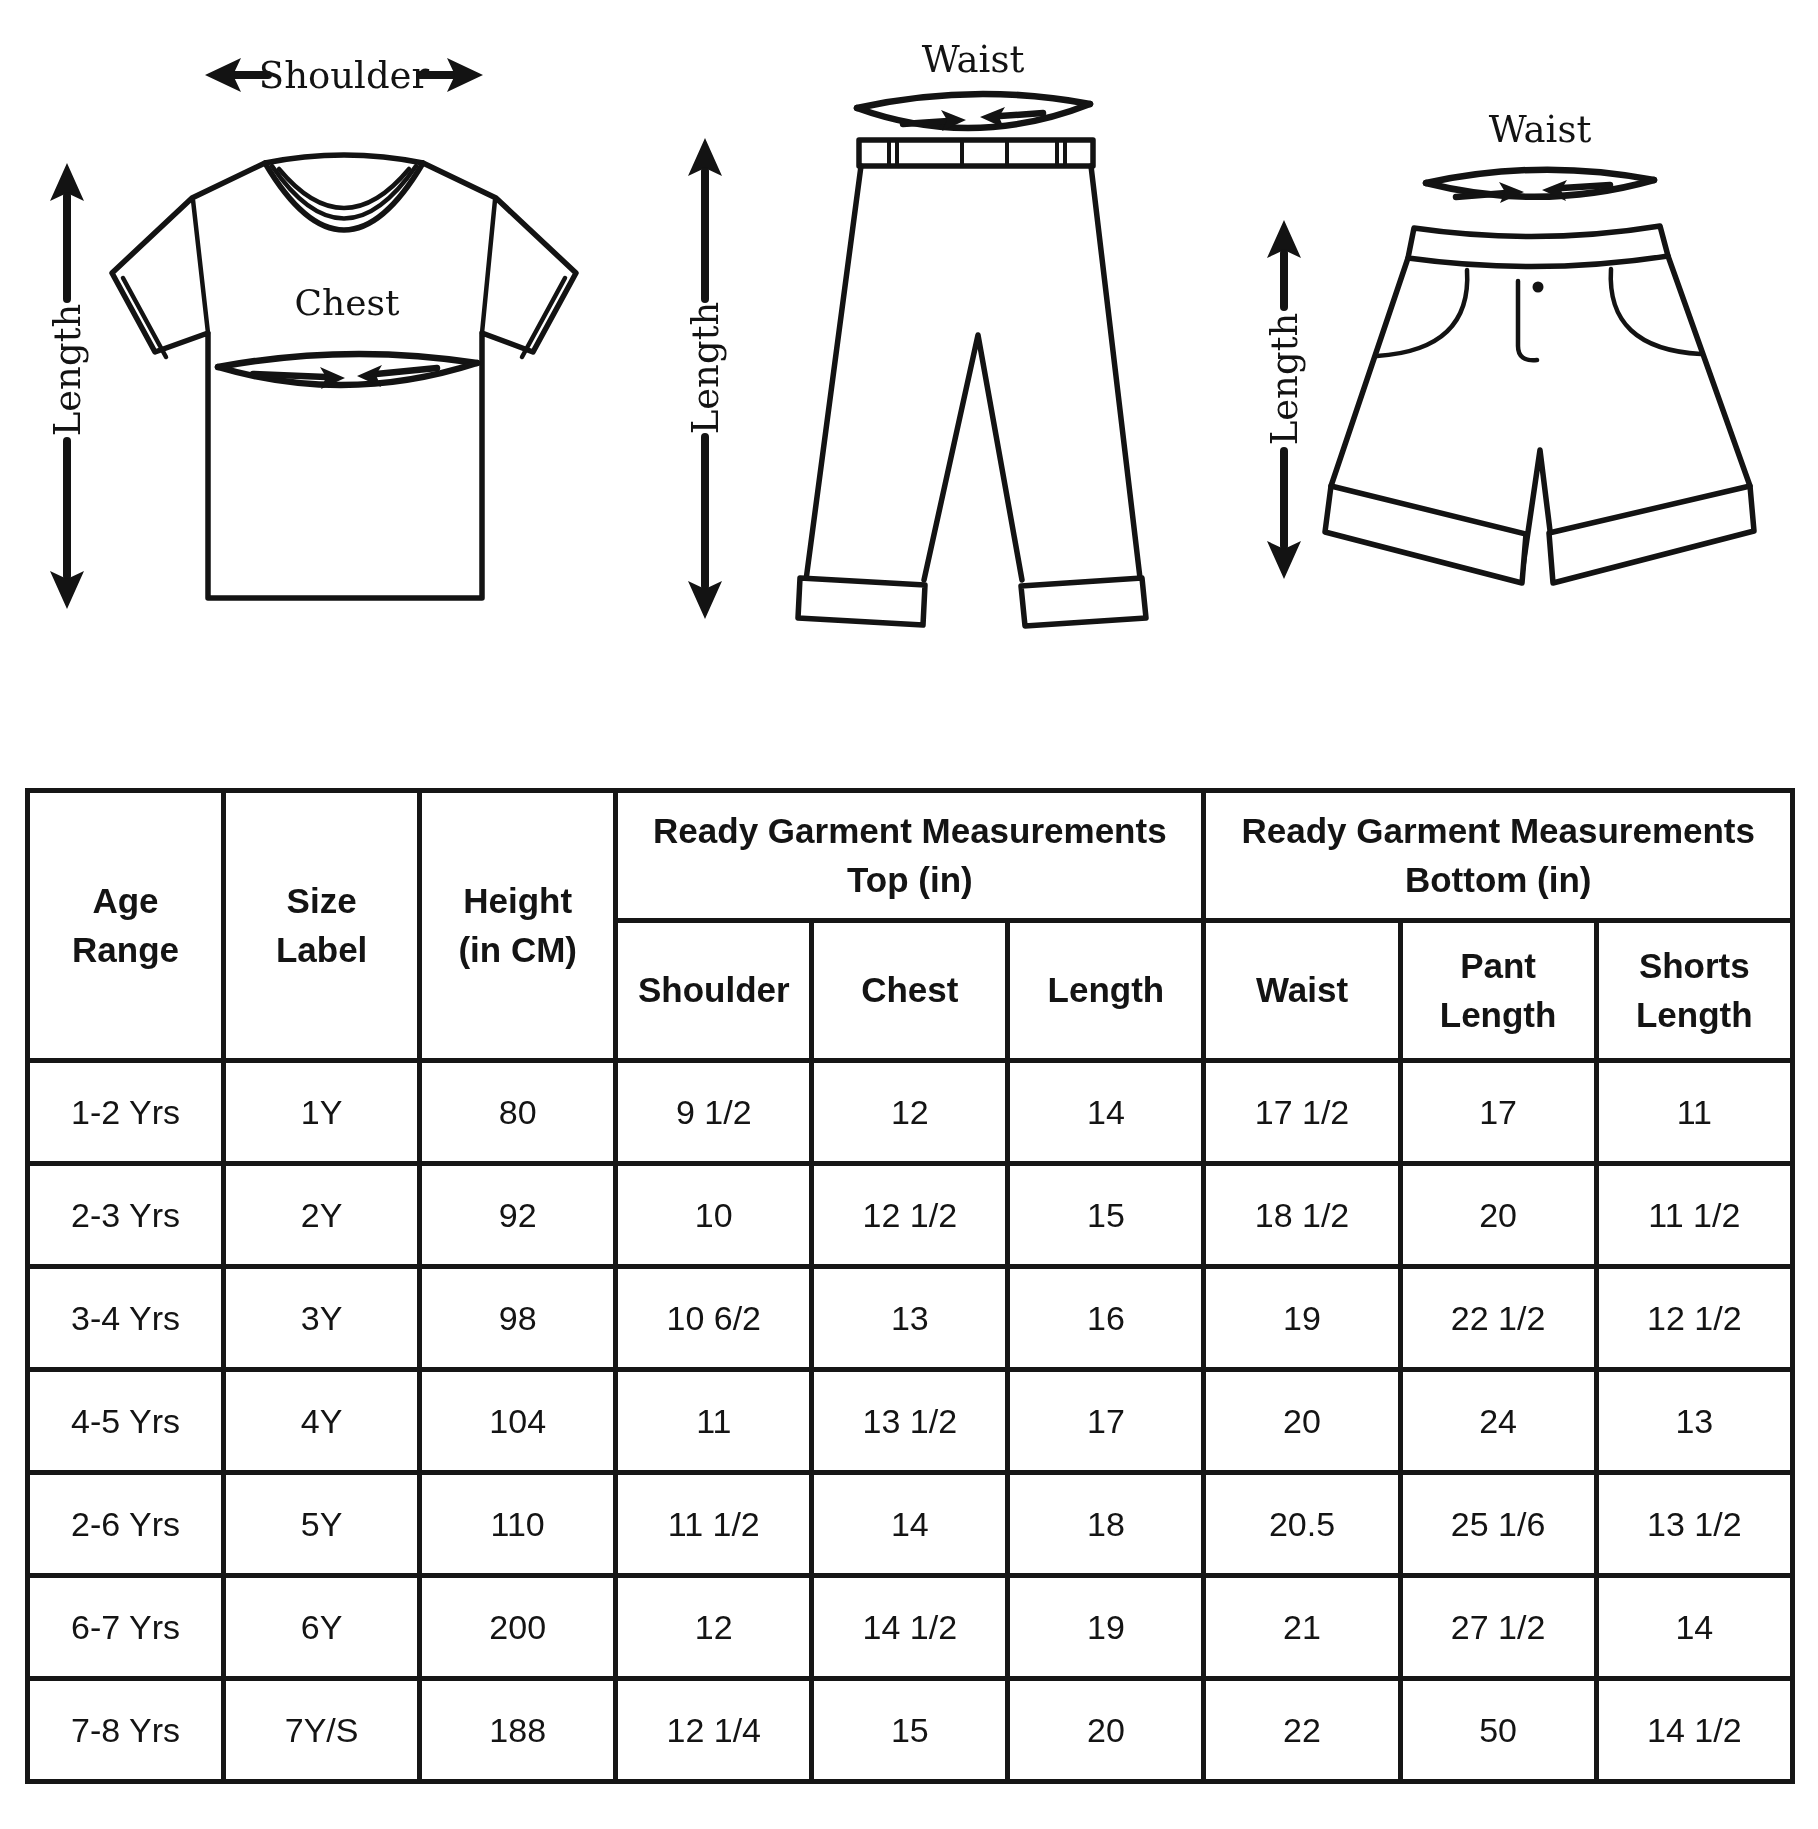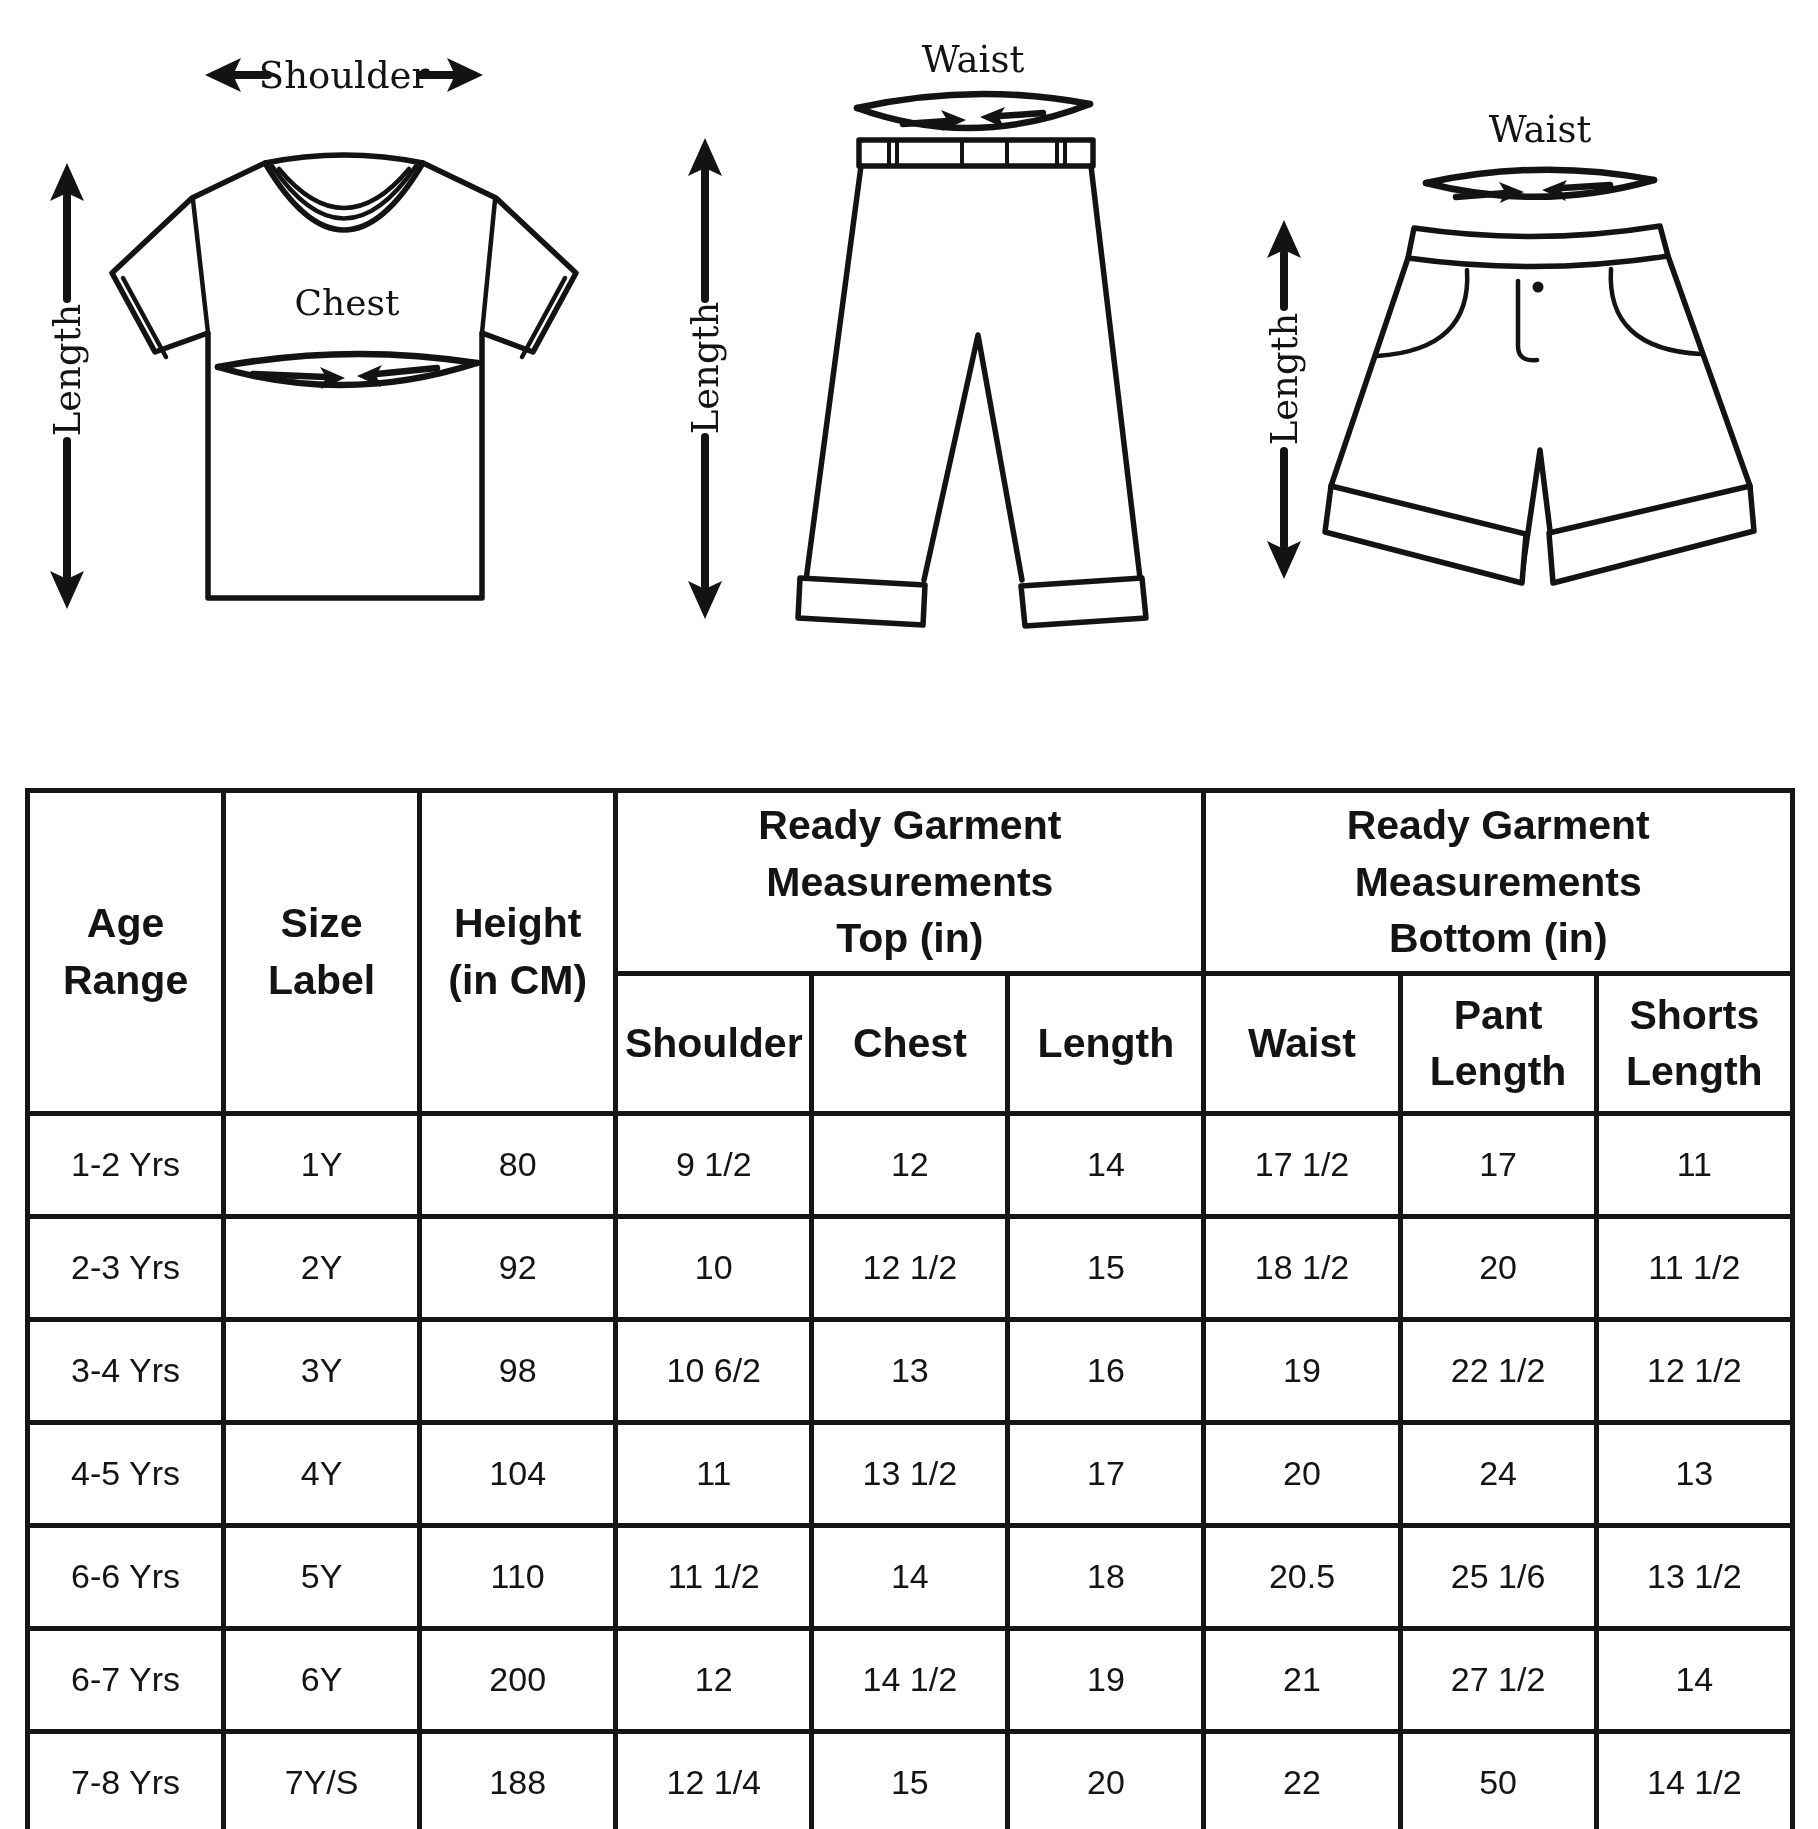--- a/index.html
+++ b/index.html
@@ -23,21 +23,21 @@
   }
   .size-table th, .size-table td {
     border:5px solid #161616;
     text-align:center;
     vertical-align:middle;
     white-space:pre-line;
     padding:4px 6px;
   }
   .size-table thead th {
     font-weight:bold;
-    font-size:41px;
+    font-size:35px;
     line-height:1.38;
   }
   .size-table tr.group-row th { height:130px; }
   .size-table tr.sub-row th { height:140px; }
   .size-table tbody td {
     font-size:34px;
     font-weight:normal;
     height:103px;
     line-height:1.2;
   }
@@ -239,21 +239,21 @@
         <td>4Y</td>
         <td>104</td>
         <td>11</td>
         <td>13 1/2</td>
         <td>17</td>
         <td>20</td>
         <td>24</td>
         <td>13</td>
       </tr>
       <tr>
-        <td>6-6 Yrs</td>
+        <td>2-6 Yrs</td>
         <td>5Y</td>
         <td>110</td>
         <td>11 1/2</td>
         <td>14</td>
         <td>18</td>
         <td>20.5</td>
         <td>25 1/6</td>
         <td>13 1/2</td>
       </tr>
       <tr>

